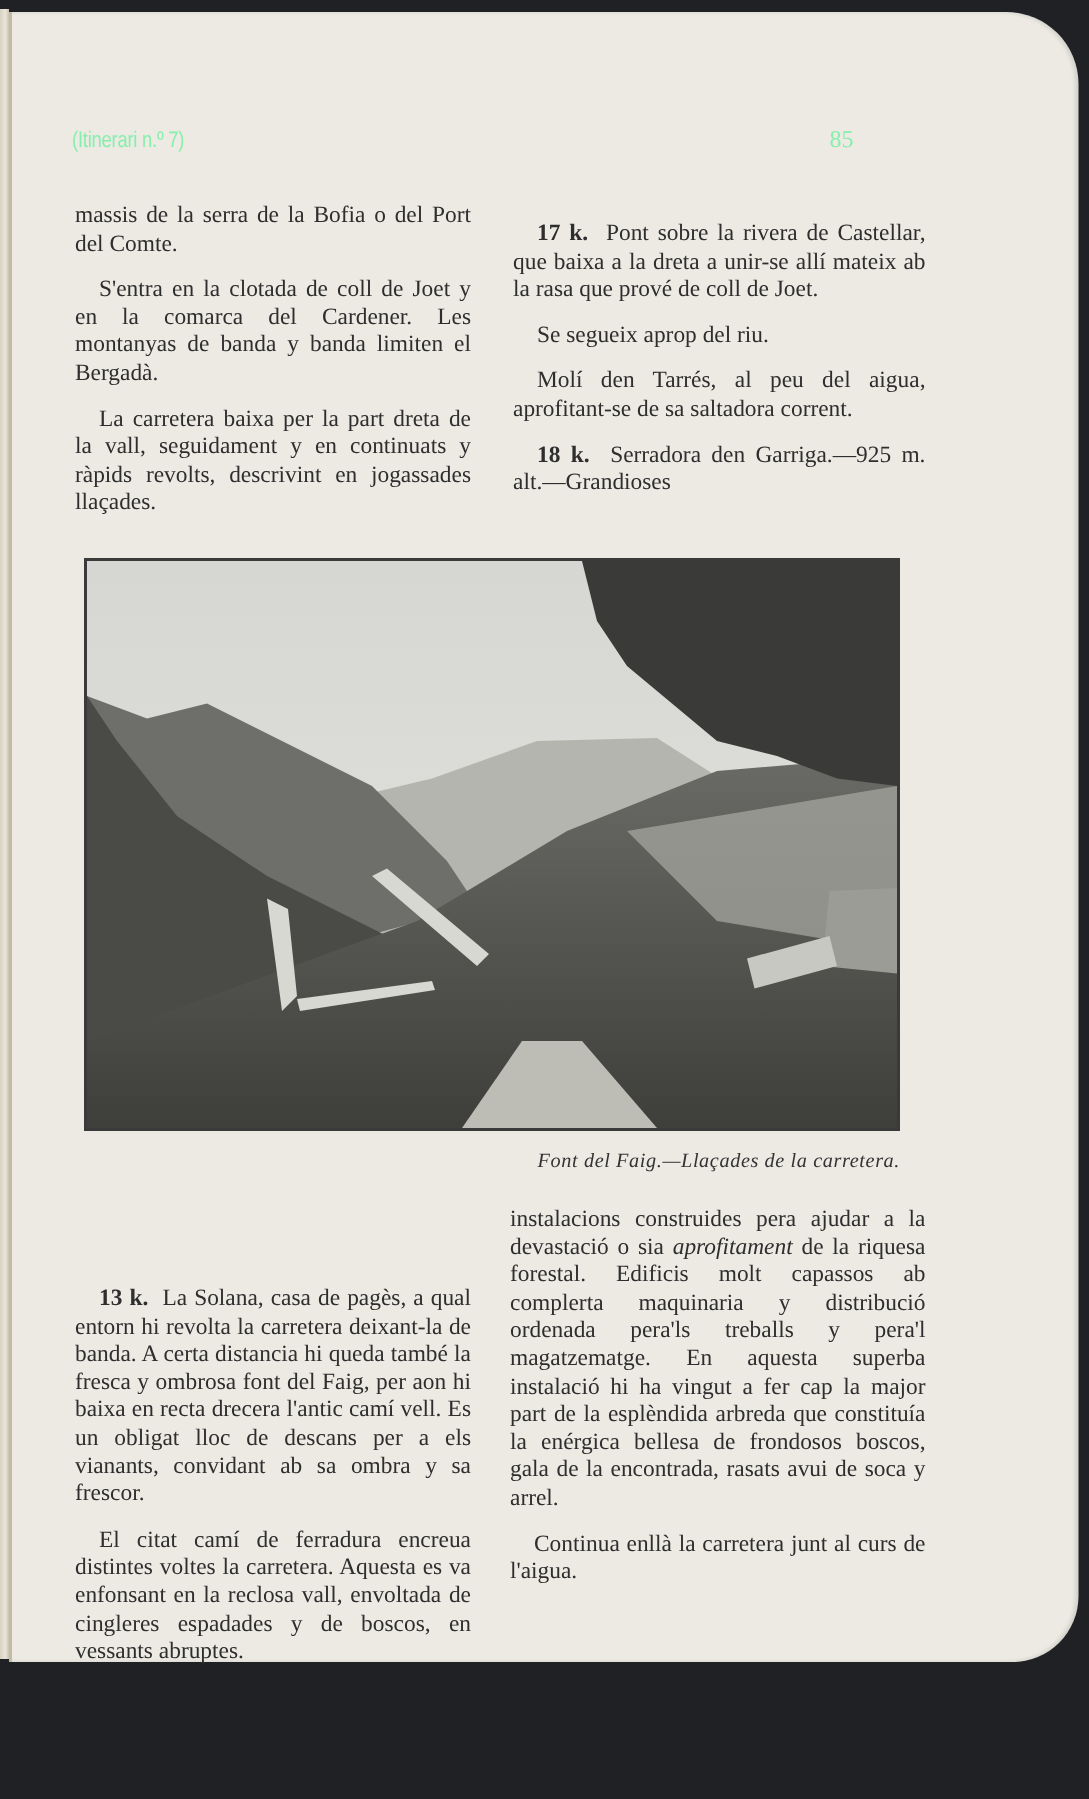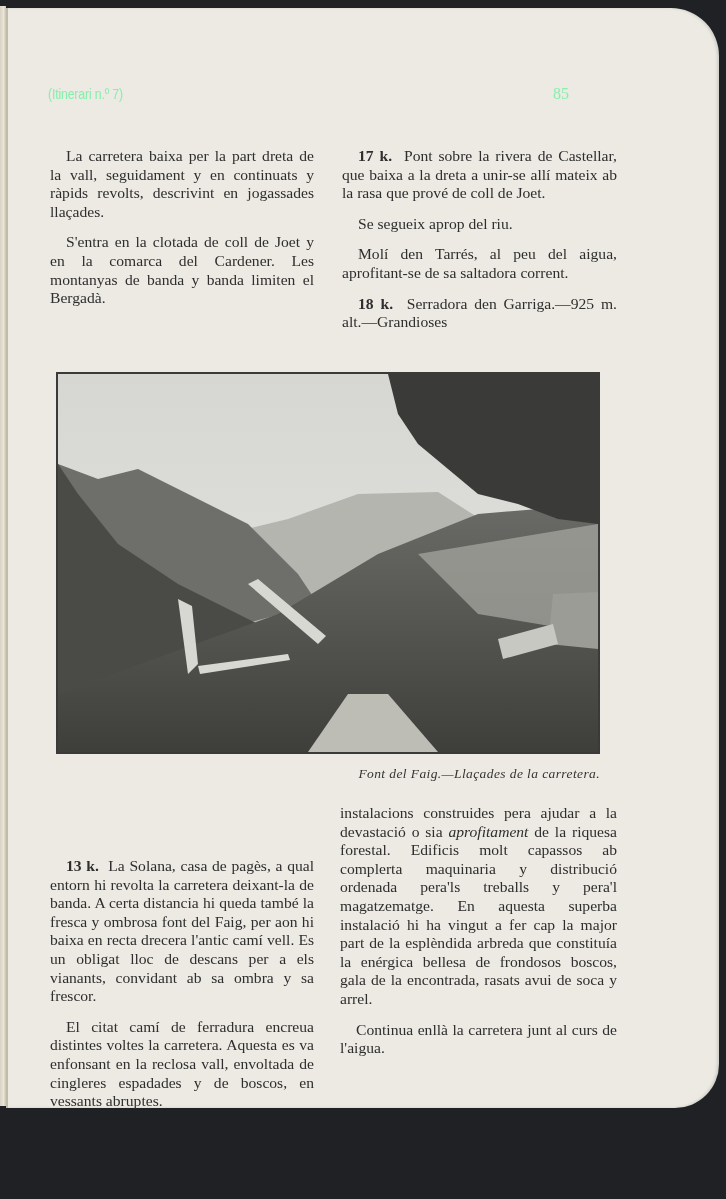--- a/index.html
+++ b/index.html
@@ -68,22 +68,23 @@
 <div class="left-edge"></div>
 <div class="page"></div>
 <div class="spine-line"></div>
 
 <div class="header">
   <span class="hdr-left">(Itinerari n.º 7)</span>
   <span class="hdr-right">85</span>
 </div>
 
 <div class="col col-tl">
+  <p>massis de la serra de la Bofia o del Port del Comte.</p>
+  <p class="ind">S'entra en la clotada de coll de Joet y en la comarca del Cardener. Les montanyas de banda y banda limiten el Bergadà.</p>
   <p class="ind">La carretera baixa per la part dreta de la vall, seguidament y en continuats y ràpids revolts, descrivint en jogassades llaçades.</p>
-  <p class="ind">S'entra en la clotada de coll de Joet y en la comarca del Cardener. Les montanyas de banda y banda limiten el Bergadà.</p>
 </div>
 
 <div class="col col-tr">
   <p class="ind"><span class="km">17 k.</span>&nbsp; <span>Pont sobre la rivera de Castellar, que baixa a la dreta a unir-se allí mateix ab la rasa que prové de coll de Joet.</span></p>
   <p class="ind">Se segueix aprop del riu.</p>
   <p class="ind">Molí den Tarrés, al peu del aigua, aprofitant-se de sa saltadora corrent.</p>
   <p class="ind"><span class="km">18 k.</span>&nbsp; <span>Serradora den Garriga.—925 m. alt.—Grandioses</span></p>
 </div>
 
 <div class="photo">

